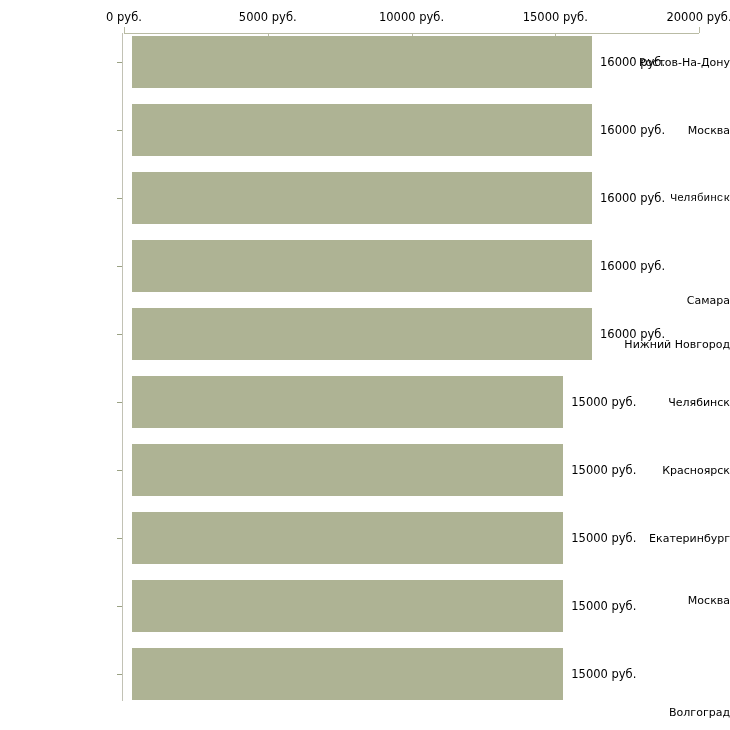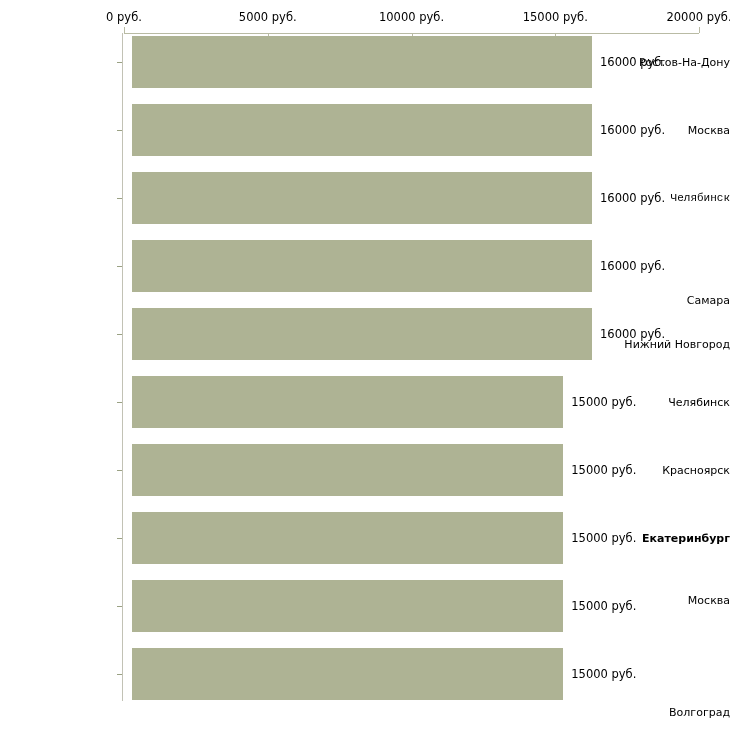--- a/index.html
+++ b/index.html
@@ -133,21 +133,21 @@
       <div class="y-label" style="top: 198px; font-family: Liberation Mono, monospace;">Челябинск</div>
       <div class="y-tick" style="top: 266px; background: rgb(154, 161, 132);"></div>
       <div class="y-label" style="top: 252px; margin-top: 48px;">Самара</div>
       <div class="y-tick" style="top: 334px; background: rgb(154, 161, 132);"></div>
       <div class="y-label" style="top: 344px;">Нижний Новгород</div>
       <div class="y-tick" style="top: 402px; background: rgb(154, 161, 132);"></div>
       <div class="y-label" style="top: 402px;">Челябинск</div>
       <div class="y-tick" style="top: 470px; background: rgb(154, 161, 132);"></div>
       <div class="y-label" style="top: 470px;">Красноярск</div>
       <div class="y-tick" style="top: 538px; background: rgb(154, 161, 132);"></div>
-      <div class="y-label" style="top: 538px; font-weight: bold;">Екатеринбург</div>
+      <div class="y-label" style="top: 538px;">Екатеринбург</div>
       <div class="y-tick" style="top: 606px; background: rgb(154, 161, 132);"></div>
       <div class="y-label" style="top: 600px;">Москва</div>
       <div class="y-tick" style="top: 674px; background: rgb(154, 161, 132);"></div>
       <div class="y-label" style="top: 712px;">Волгоград</div>
     </div>
 
   <div class="plot-area" id="bars">
       <div class="bar" style="top: 36px; height: 52px; width: 460px; background: rgb(174, 179, 148);"></div>
       <div class="bar-value" style="left: 592px; top: 62px;">16000 руб.</div>
       <div class="bar" style="top: 104px; height: 52px; width: 460px; background: rgb(174, 179, 148);"></div>

